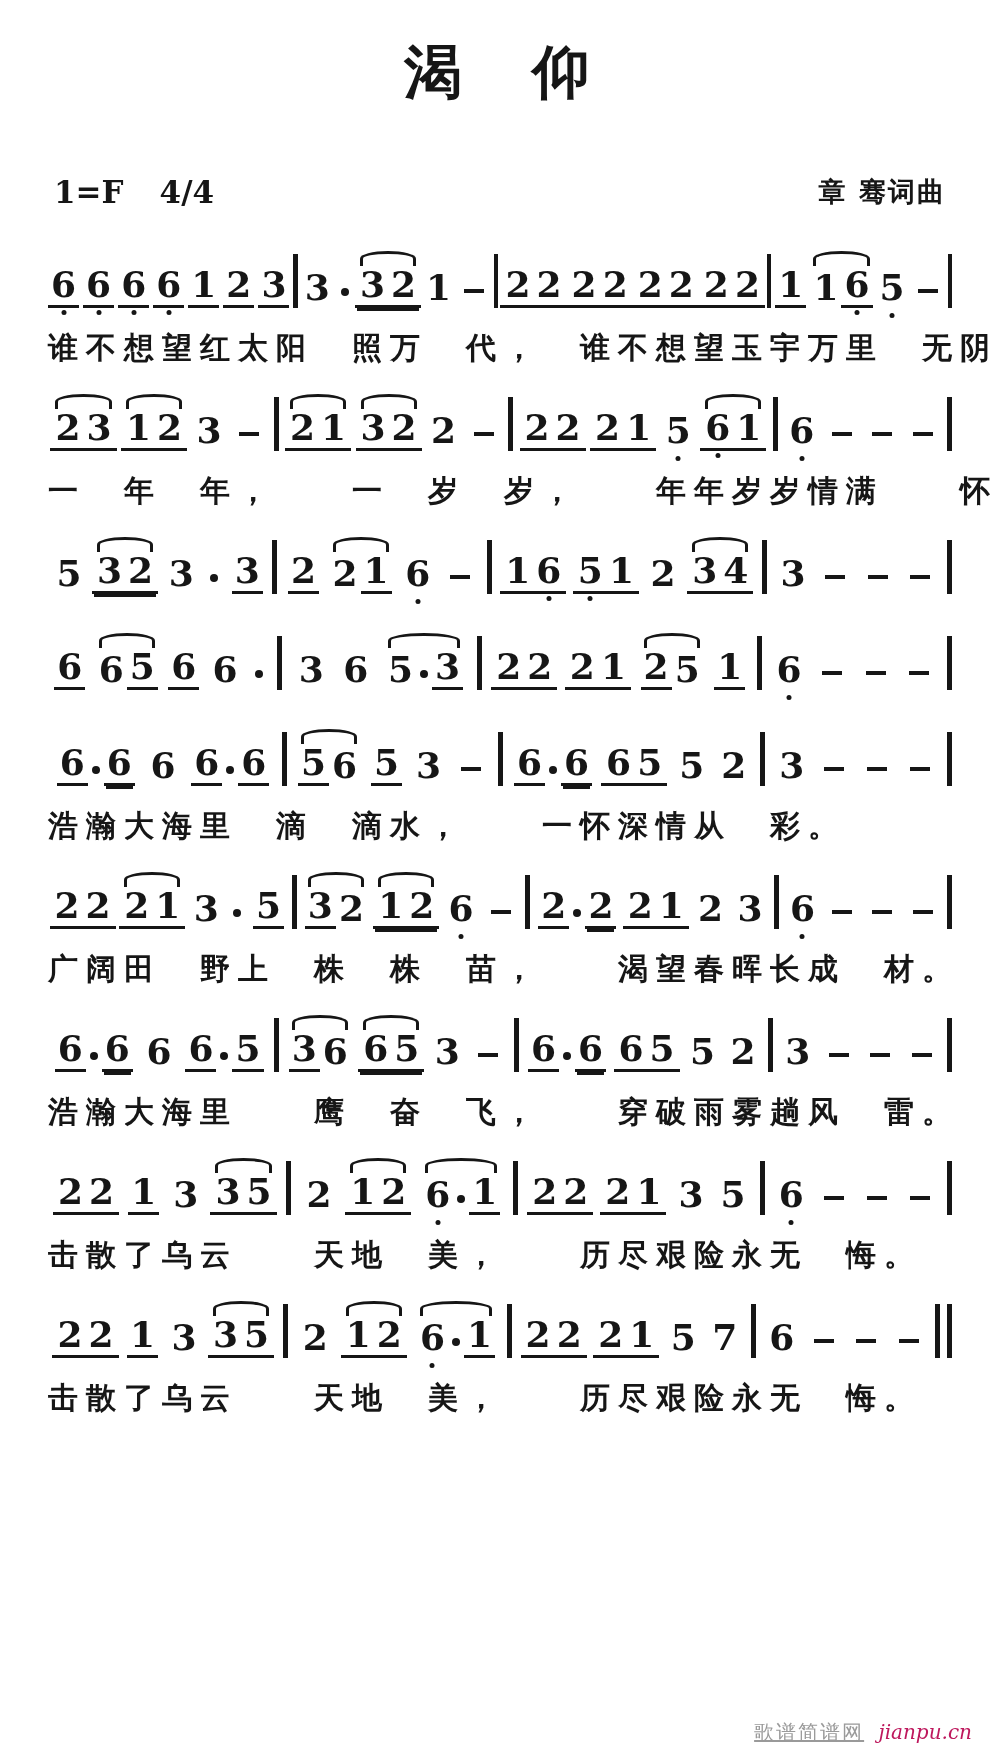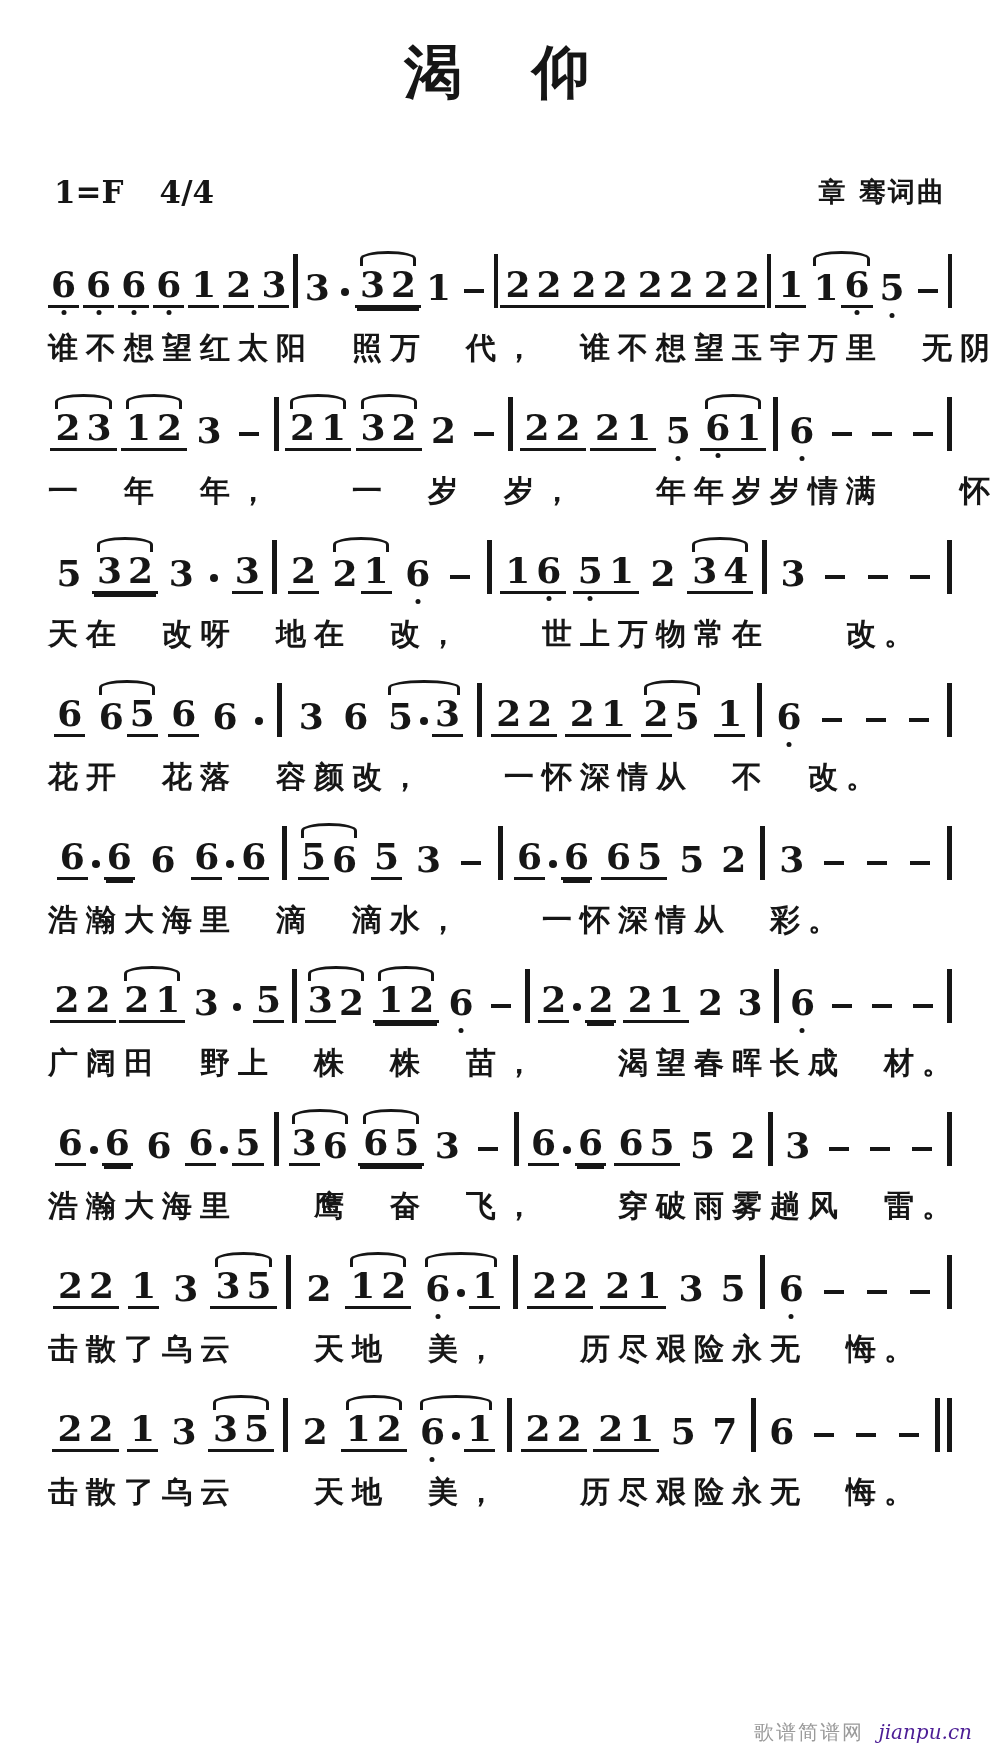--- a/index.html
+++ b/index.html
@@ -108,21 +108,21 @@
     font: bold 30px "DejaVu Serif", serif;
     letter-spacing: 8px;
     margin: 6px 2px 0;
     white-space: pre;
   }
   .watermark {
     position: absolute;
     right: 28px; bottom: 10px;
     font: 20px "DejaVu Serif", serif;
   }
-  .wm-site { color: #9a9a9a; letter-spacing: 2px; }
+  .wm-site { color: #9a9a9a; letter-spacing: 2px; text-decoration: underline; }
   .wm-url { margin-left: 8px; font-style: italic; }
 </style>
 </head>
 <body>
 
 <div class="page">
   <div class="sheet">
     <div class="title">渴　仰</div>
     <div class="meta">
       <div class="keysig">
@@ -329,21 +329,20 @@
             <div class="measure">
               <span class="grp">
                 <span class="note">3</span>
               </span>
               <span class="dash"></span>
               <span class="dash"></span>
               <span class="dash"></span>
             </div>
             <span class="bar"></span>
           </div>
-          <div class="lyrics">天在　改呀　地在　改，　　世上万物常在　　改。</div>
         </div>
         <div class="system">
           <div class="notes-row">
             <div class="measure">
               <span class="grp">
                 <span class="note u1">6</span>
               </span>
               <span class="grp slur">
                 <span class="note">6</span>
                 <span class="note u1">5</span>
@@ -394,21 +393,20 @@
             <div class="measure">
               <span class="grp">
                 <span class="note lo">6</span>
               </span>
               <span class="dash"></span>
               <span class="dash"></span>
               <span class="dash"></span>
             </div>
             <span class="bar"></span>
           </div>
-          <div class="lyrics">花开　花落　容颜改，　　一怀深情从　不　改。</div>
         </div>
         <div class="system">
           <div class="notes-row">
             <div class="measure">
               <span class="grp">
                 <span class="note u1">6</span>
                 <span class="note aug"></span>
                 <span class="note u2">6</span>
               </span>
               <span class="grp">
@@ -719,15 +717,15 @@
             </div>
             <span class="bar"></span>
             <span class="bar db2"></span>
           </div>
           <div class="lyrics">击散了乌云　　天地　美，　　历尽艰险永无　悔。</div>
         </div>
       </div>
   </div>
   <div class="watermark">
     <span class="wm-site" style="color: rgb(154, 154, 154);">歌谱简谱网</span>
-    <span class="wm-url" style="color: #4c1d95; text-align: center;">jianpu.cn</span>
+    <span class="wm-url" style="color: #be185d; text-align: center;">jianpu.cn</span>
   </div>
 </div>
 
 </body></html>

